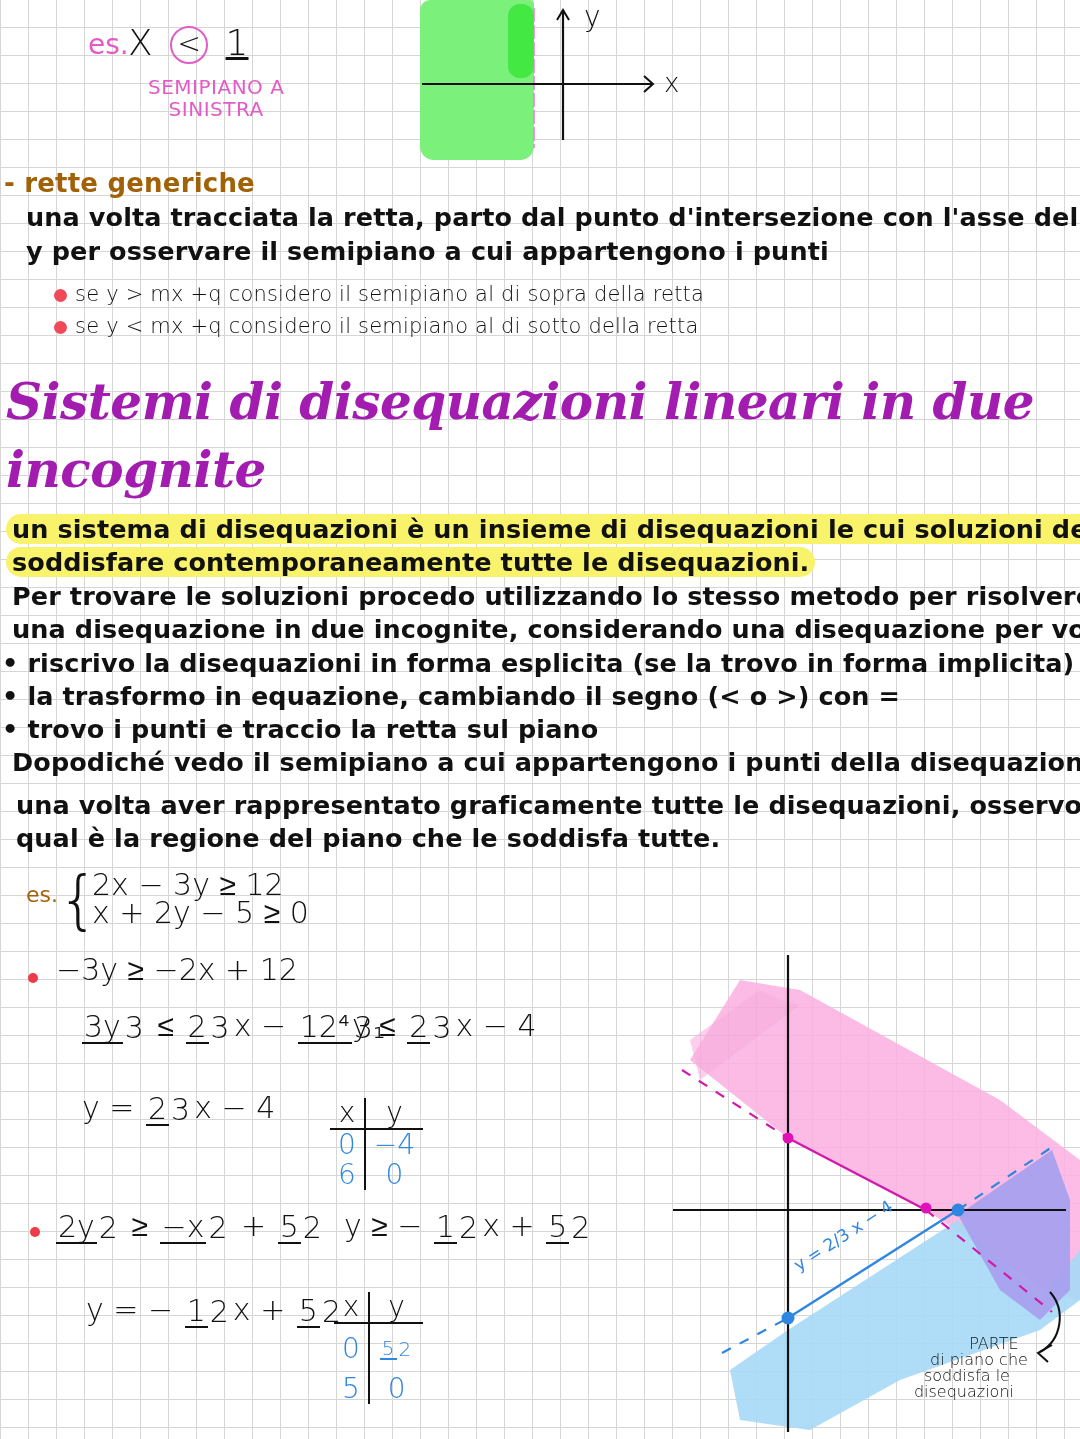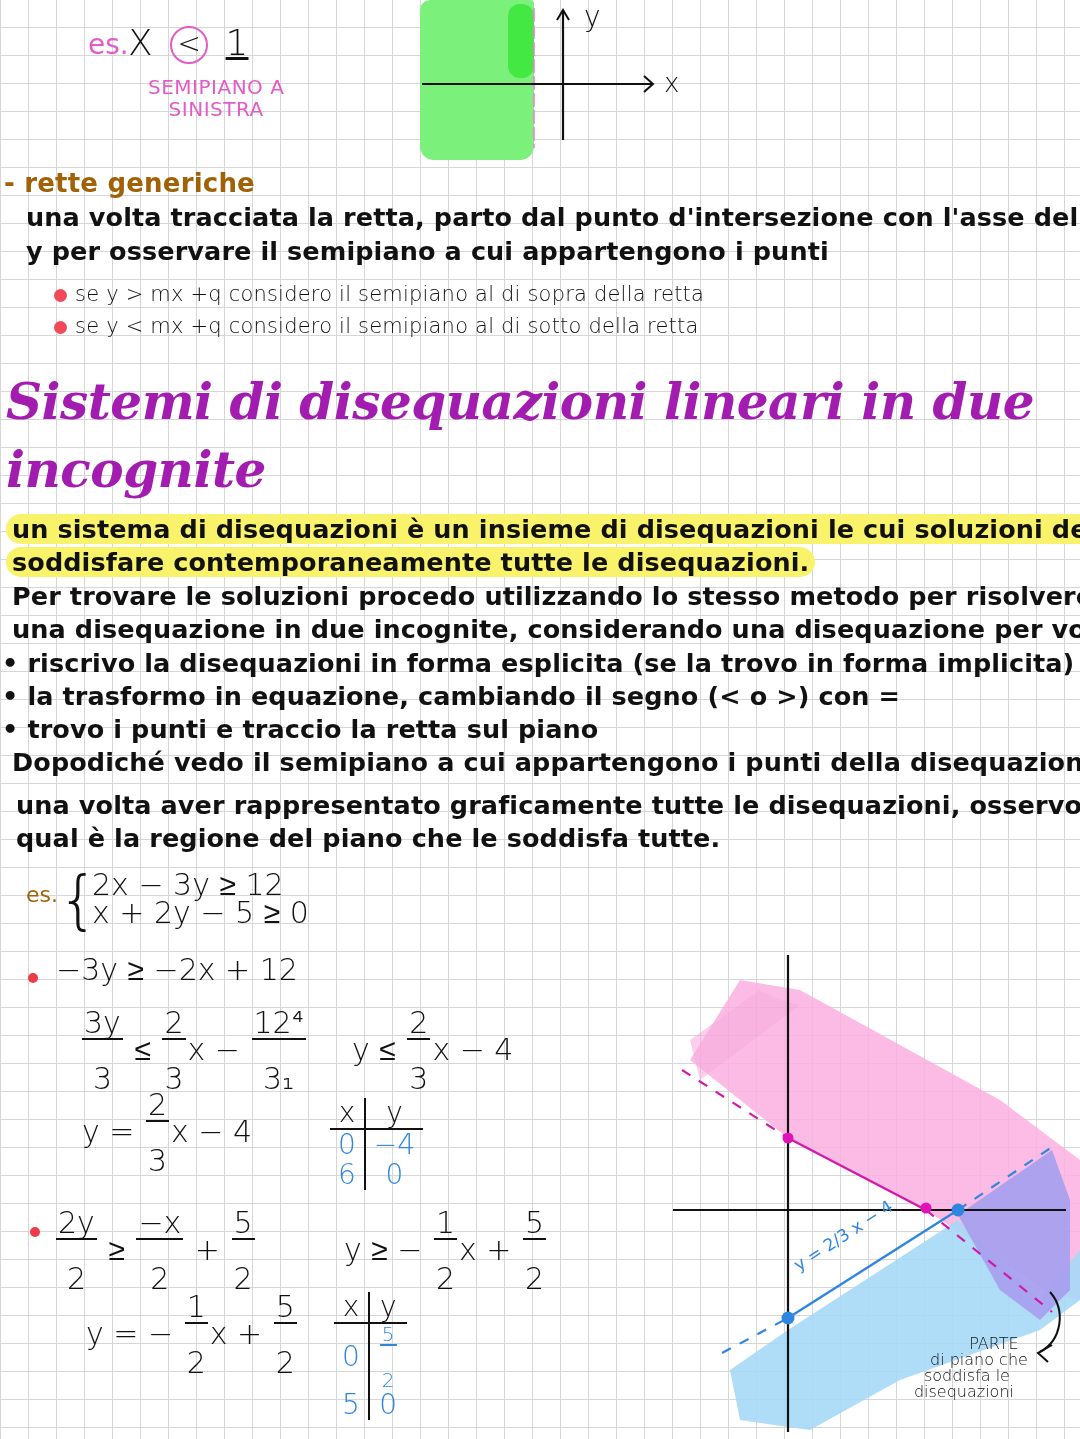--- a/index.html
+++ b/index.html
@@ -48,21 +48,21 @@
   .title {
     font-family: "DejaVu Serif", serif; font-style: italic; font-weight: bold;
     color: #a21caf; font-size: 50px; letter-spacing: -0.5px;
   }
 
   .hl {
     background: #f8f36a; border-radius: 16px; padding: 0 6px 0 6px;
   }
 
   .math { font-size: 30px; font-weight: 300; }
-  .frac { display: inline-flex; flex-direction: column; align-items: center; vertical-align: middle; line-height: 1; margin: 0 2px; gap: 24px; }
+  .frac { display: inline-flex; flex-direction: row; align-items: center; vertical-align: middle; line-height: 1; margin: 0 2px; }
   .frac .num { border-bottom: 2px solid currentColor; padding: 0 2px; }
   .frac .den { padding: 0 2px; }
   .brace { font-size: 64px; font-weight: 200; line-height: 64px; }
   .red-dot { display: inline-block; width: 10px; height: 10px; border-radius: 50%; background: #ef3a48; }
 
   .tbl { border-collapse: collapse; font-size: 28px; font-weight: 300; }
   .tbl td { padding: 0 8px; line-height: 30px; text-align: center; }
   .tbl .hdr td { border-bottom: 2px solid #111; }
   .tbl td.c1 { border-right: 2px solid #111; }
 

